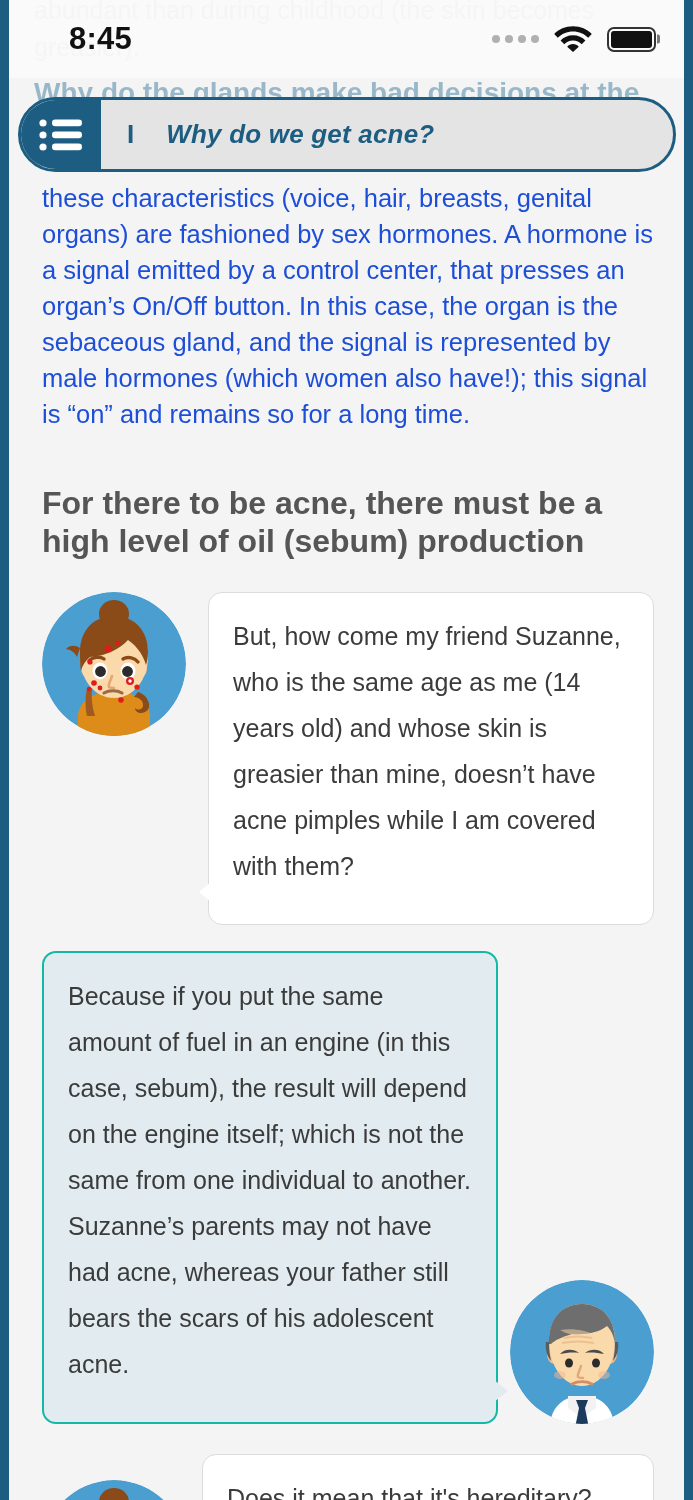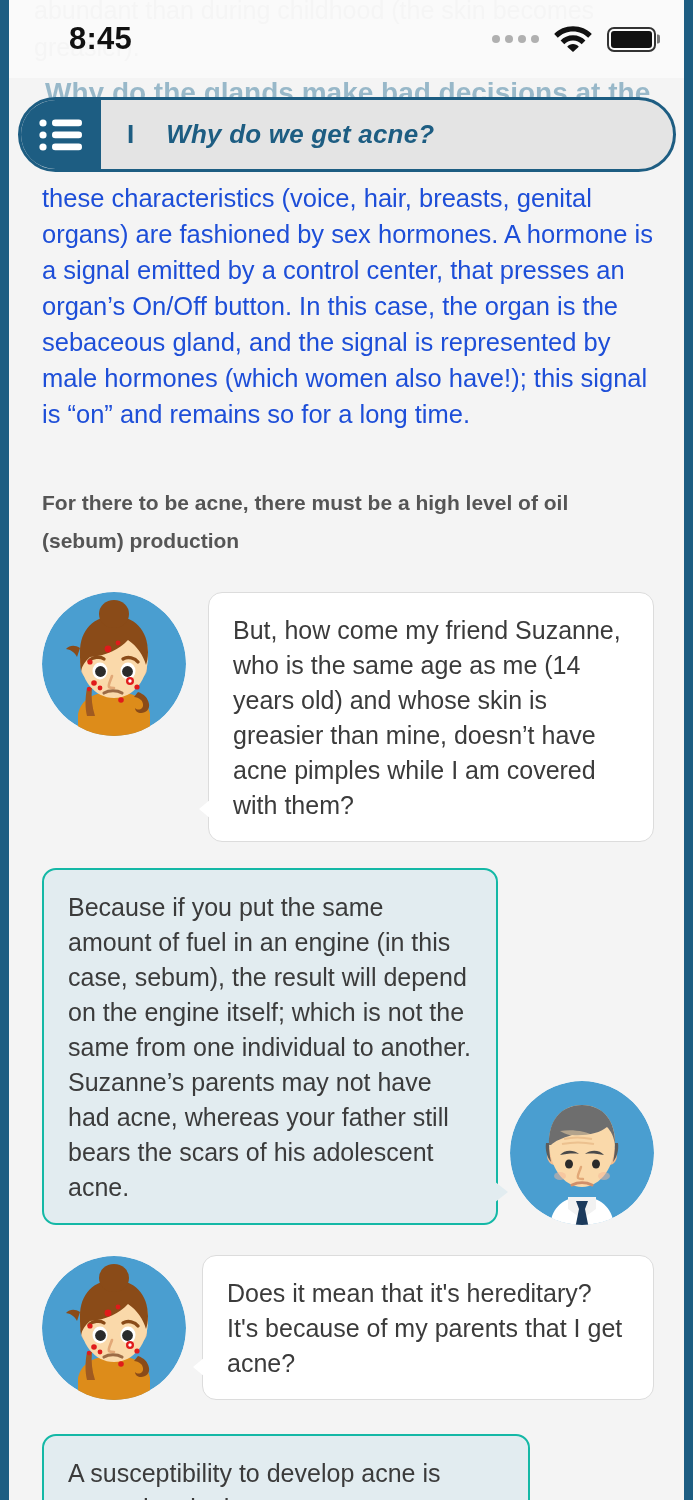--- a/index.html
+++ b/index.html
@@ -48,21 +48,21 @@
     top: -8px;
     font-size: 25px;
     line-height: 37px;
     color: #b9b9b9;
     opacity: .55;
     filter: blur(.3px);
     font-family: "Liberation Sans", sans-serif;
   }
   .ghost-head {
     position: absolute;
-    left: 36px; right: 20px;
+    left: 25px; right: 20px;
     top: 74px;
     font-size: 28px;
     line-height: 38px;
     font-weight: bold;
     color: #2b7196;
     opacity: .45;
     filter: blur(.4px);
     white-space: nowrap;
     overflow: hidden;
   }
@@ -177,21 +177,21 @@
   }
 
   .body-par {
     font-size: 25.5px;
     line-height: 36px;
     color: #1d4ed8;
     margin-top: 4px;
   }
 
   .section-head {
-    font-size: 21px;
+    font-size: 32px;
     line-height: 38px;
     font-weight: bold;
     color: #555555;
     margin-top: 52px;
   }
 
   
   .dlg {
     display: flex;
     align-items: flex-start;
@@ -205,23 +205,23 @@
     height: 144px;
     border-radius: 50%;
     overflow: hidden;
     position: relative;
   }
   .avatar svg { display: block; }
 
   .bubble {
     position: relative;
     border-radius: 14px;
-    padding: 20px 24px 18px 24px;
+    padding: 20px 24px 35px 24px;
     font-size: 25px;
-    line-height: 35px;
+    line-height: 46px;
     color: #3b3b3b;
   }
   .bubble.girl {
     background: #ffffff;
     border: 1.5px solid #dcdcdc;
     margin-left: 22px;
     max-width: 490px;
   }
   .bubble.doc {
     background: #e2ecf0;

